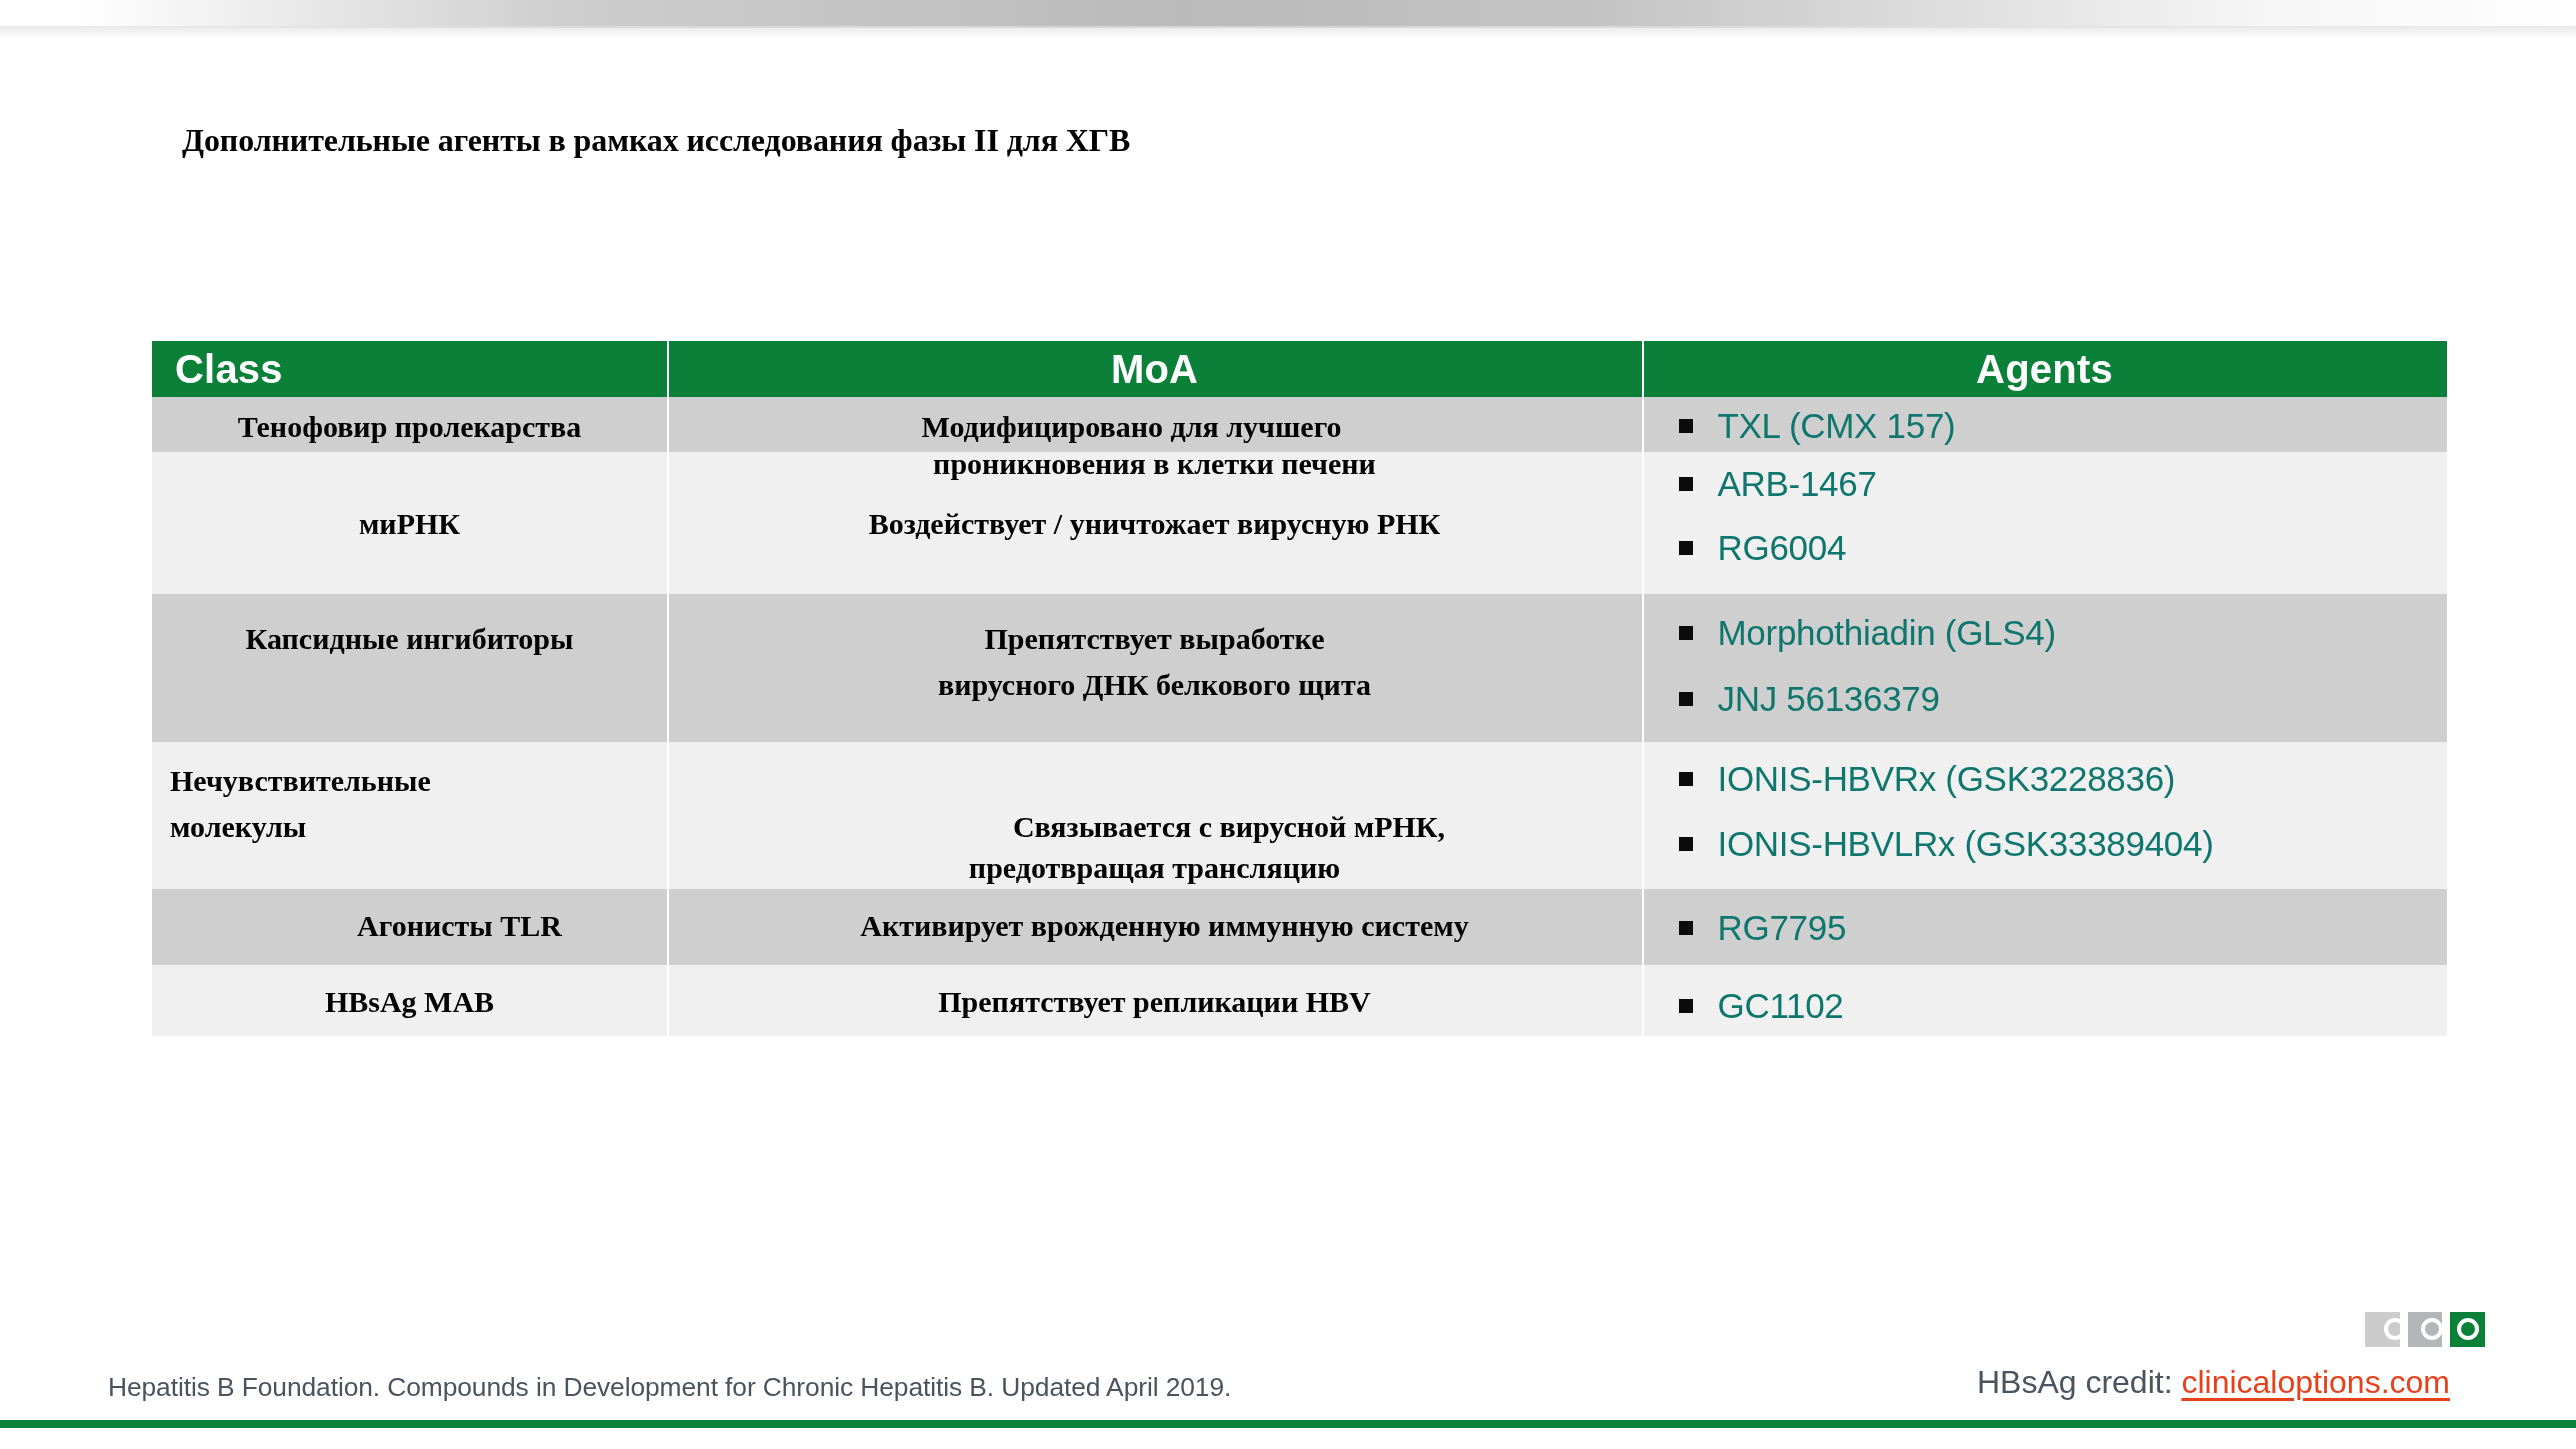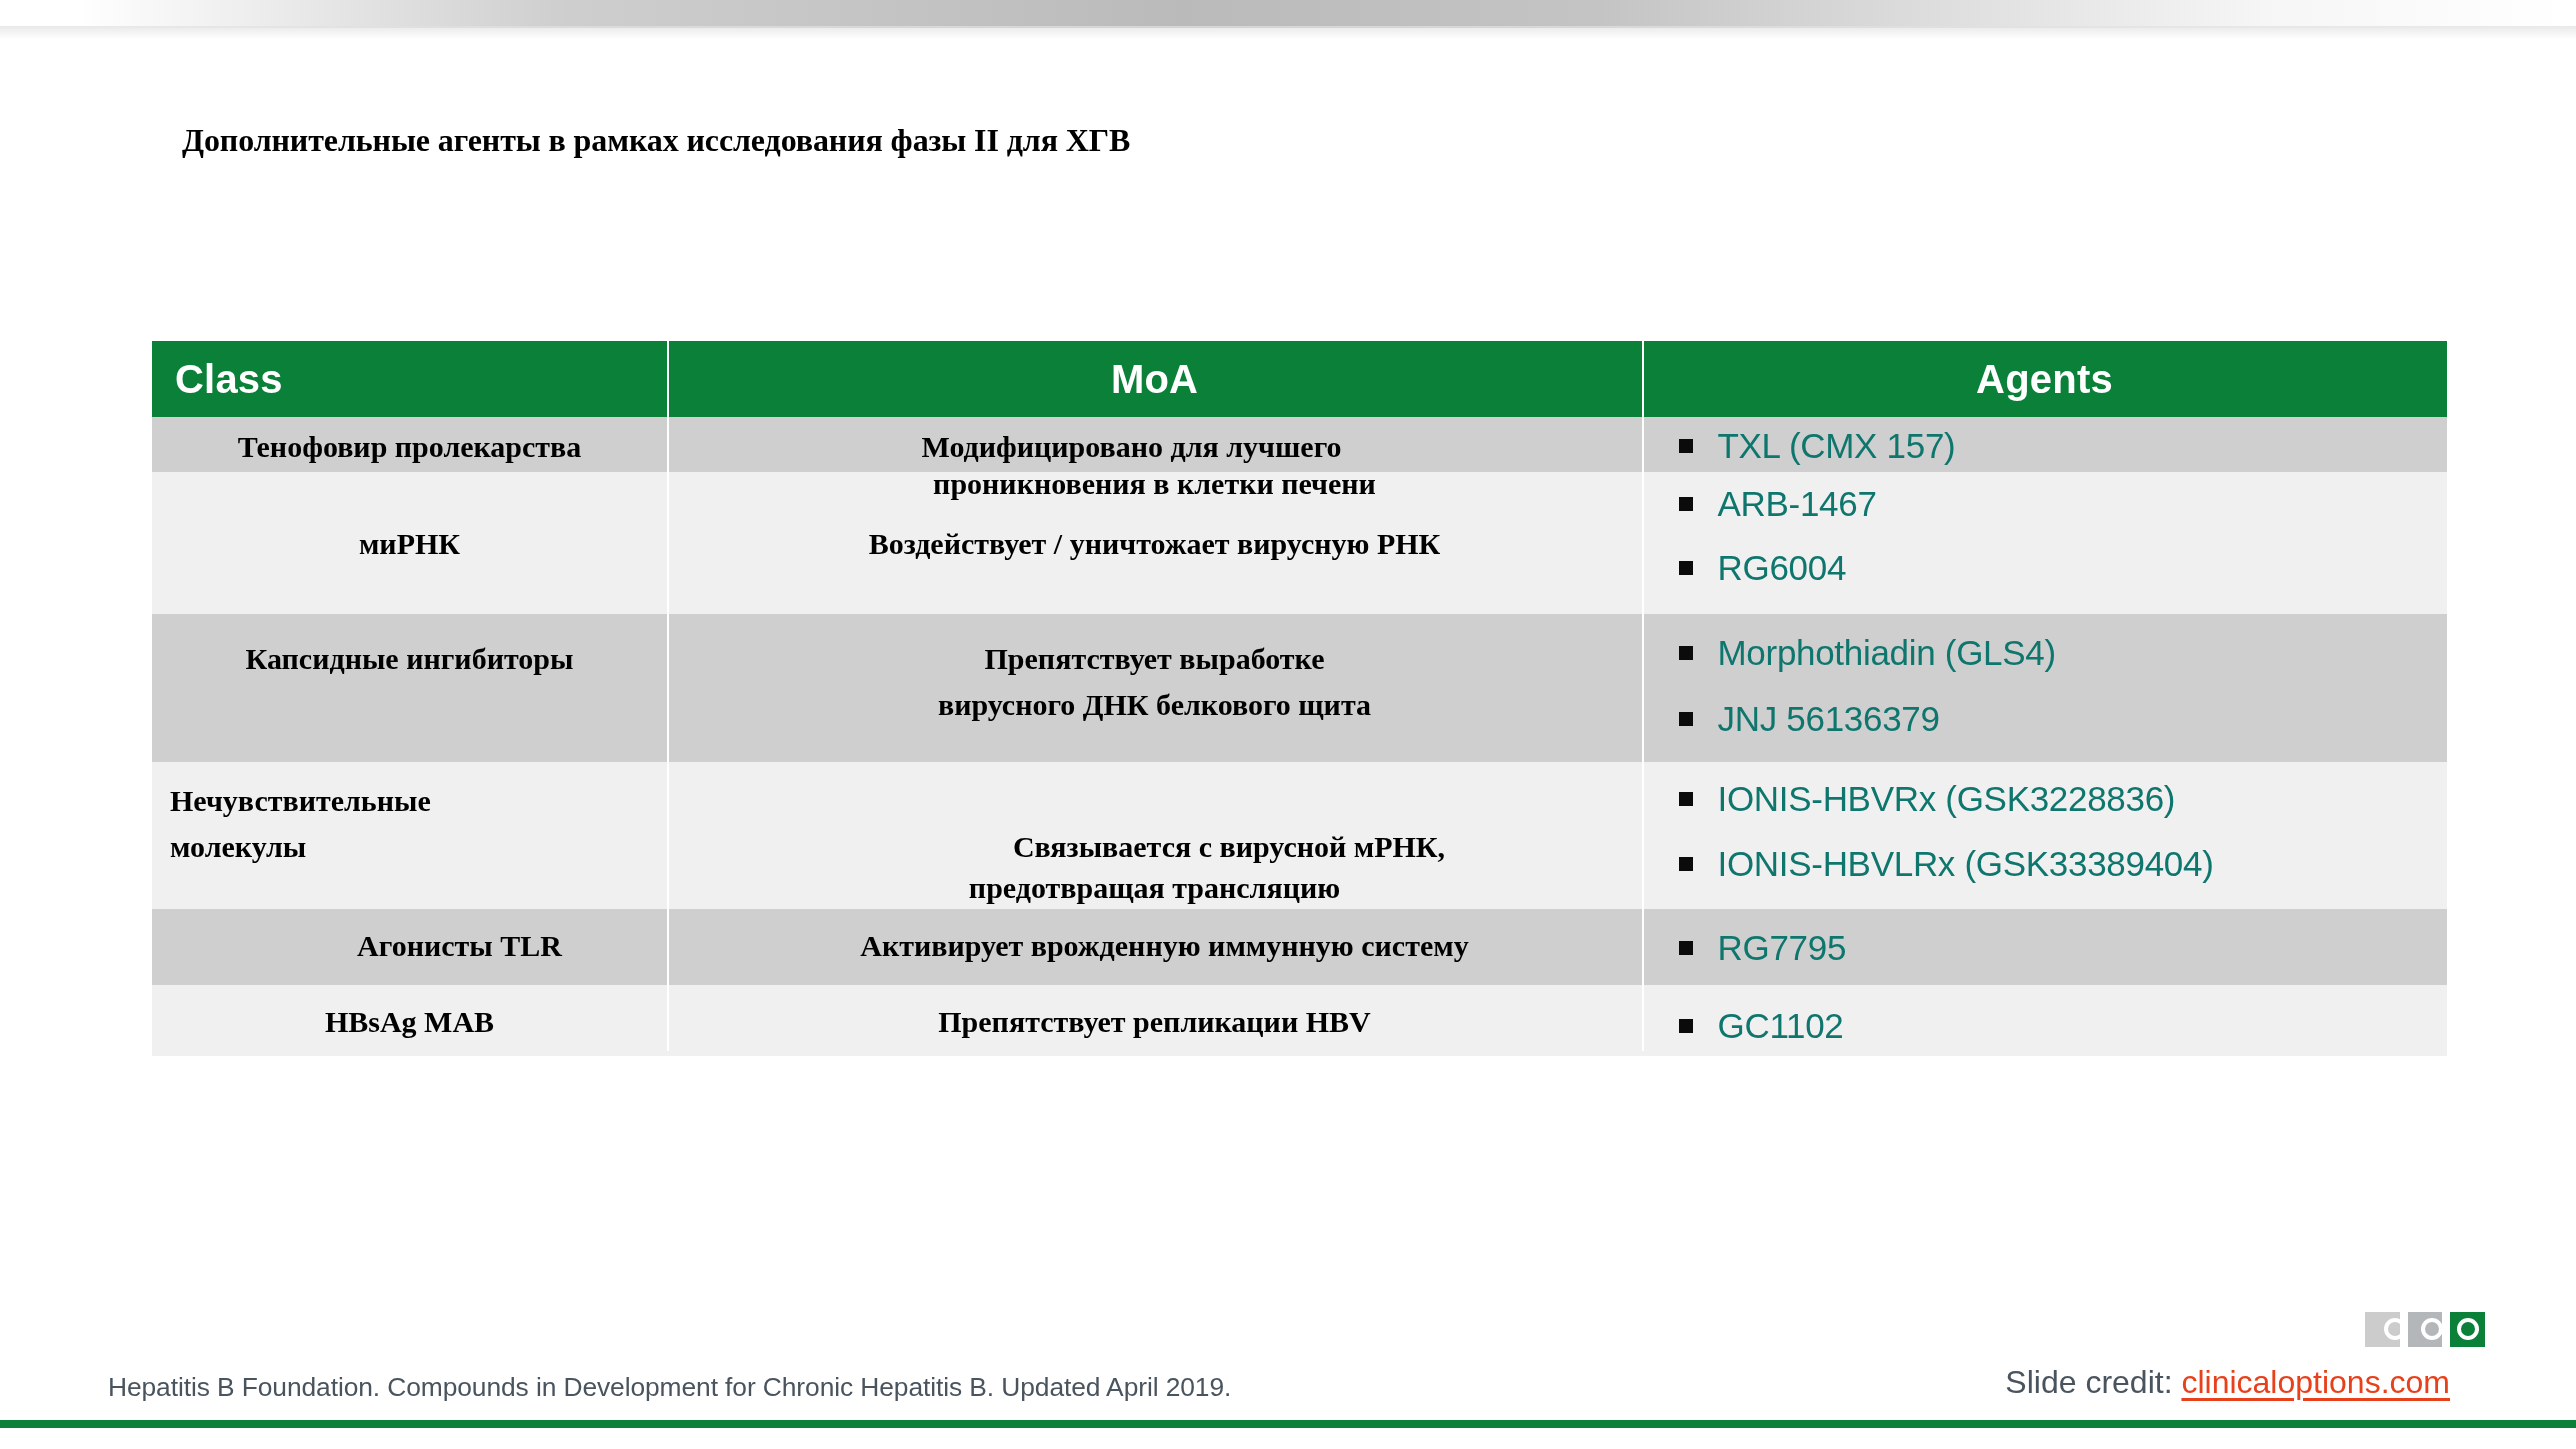--- a/index.html
+++ b/index.html
@@ -61,21 +61,21 @@
   
   .table {
     position: absolute;
     left: 152px;
     top: 341px;
     width: 2295px;
   }
 
   .thead {
     display: flex;
-    height: 76px;
+    height: 56px;
     background: #0a8038;
   }
   .th {
     color: #ffffff;
     font-size: 40px;
     font-weight: bold;
     display: flex;
     align-items: center;
     letter-spacing: 0.2px;
   }
@@ -338,21 +338,21 @@
       </div>
     </div>
 
     <div class="vline" style="left:515px;top:0;height:710px;"></div>
     <div class="vline" style="left:1490px;top:0;height:710px;"></div>
 
   </div>
 
   <div class="footer-source">Hepatitis B Foundation. Compounds in Development for Chronic Hepatitis B. Updated April 2019.</div>
 
-  <div class="slide-credit"><span>Slide credit: </span><span class="credit-link">clinicaloptions.com</span></div>
+  <div class="slide-credit"><span>HBsAg credit: </span><span class="credit-link">clinicaloptions.com</span></div>
 
   <div class="logo">
     <div class="logo-sq s1">
         <span class="ring"></span>
       </div>
     <div class="logo-sq s2">
         <span class="ring"></span>
       </div>
     <div class="logo-sq s3">
         <span class="ring"></span>

